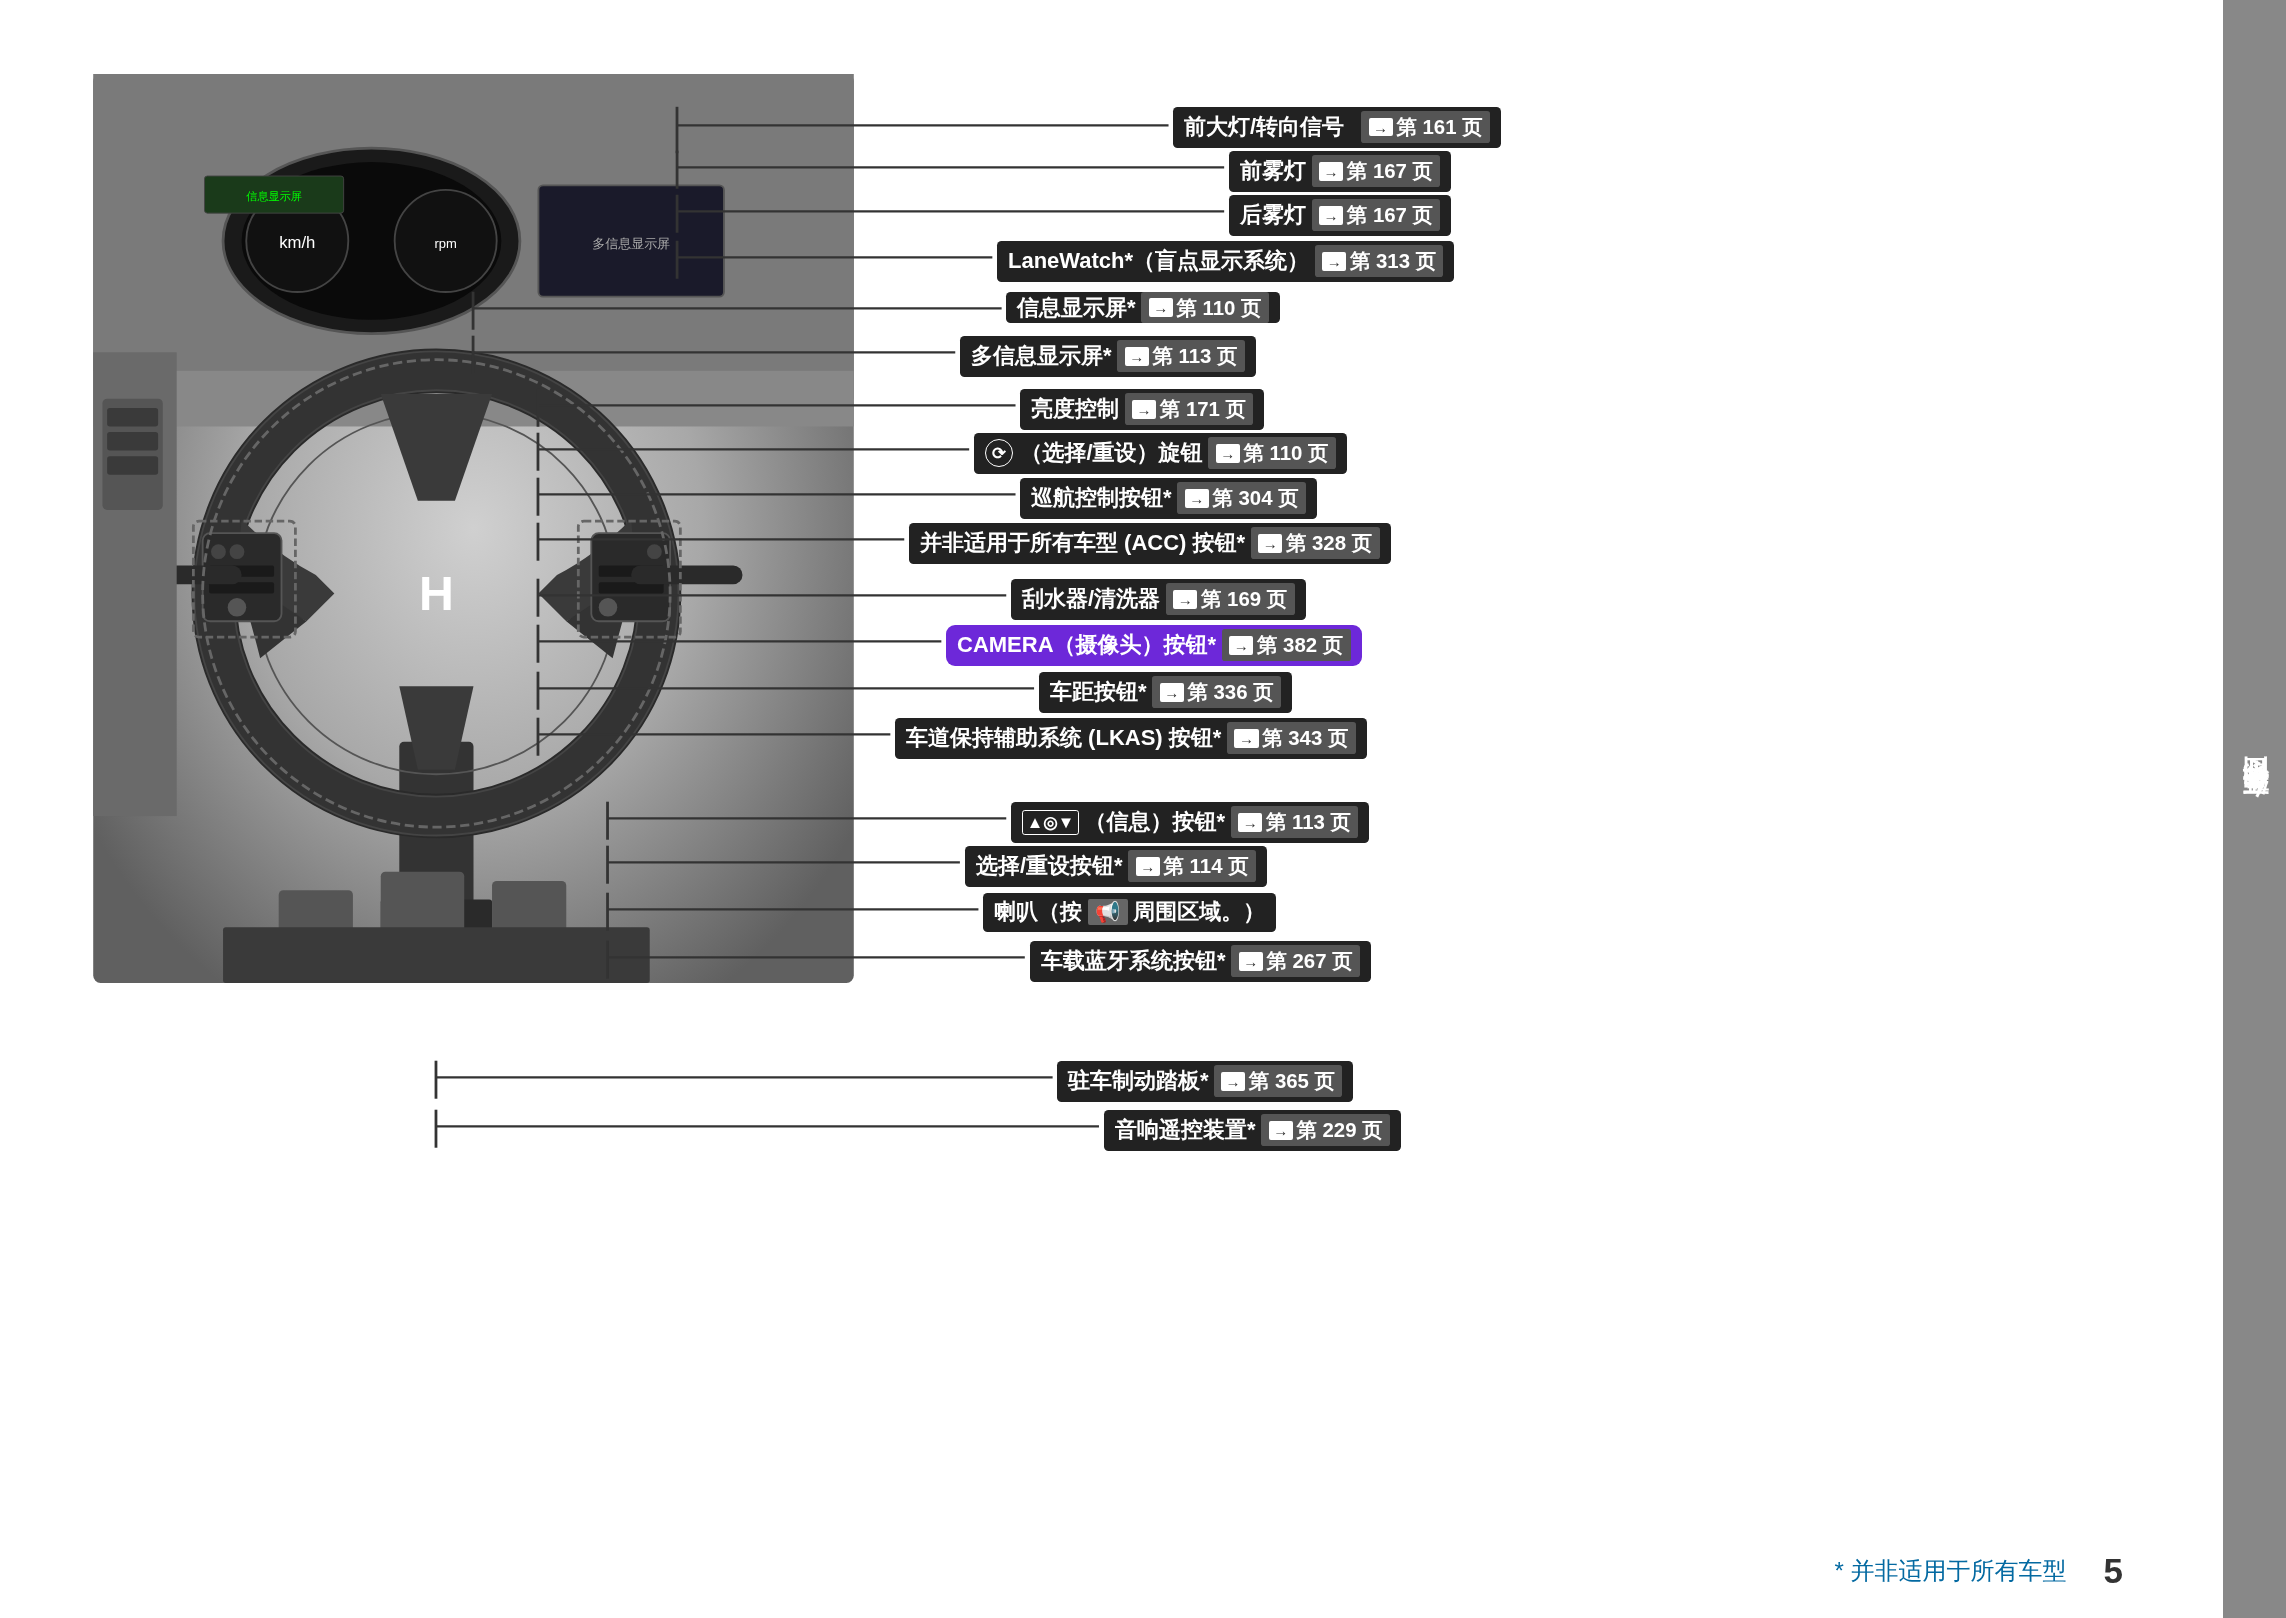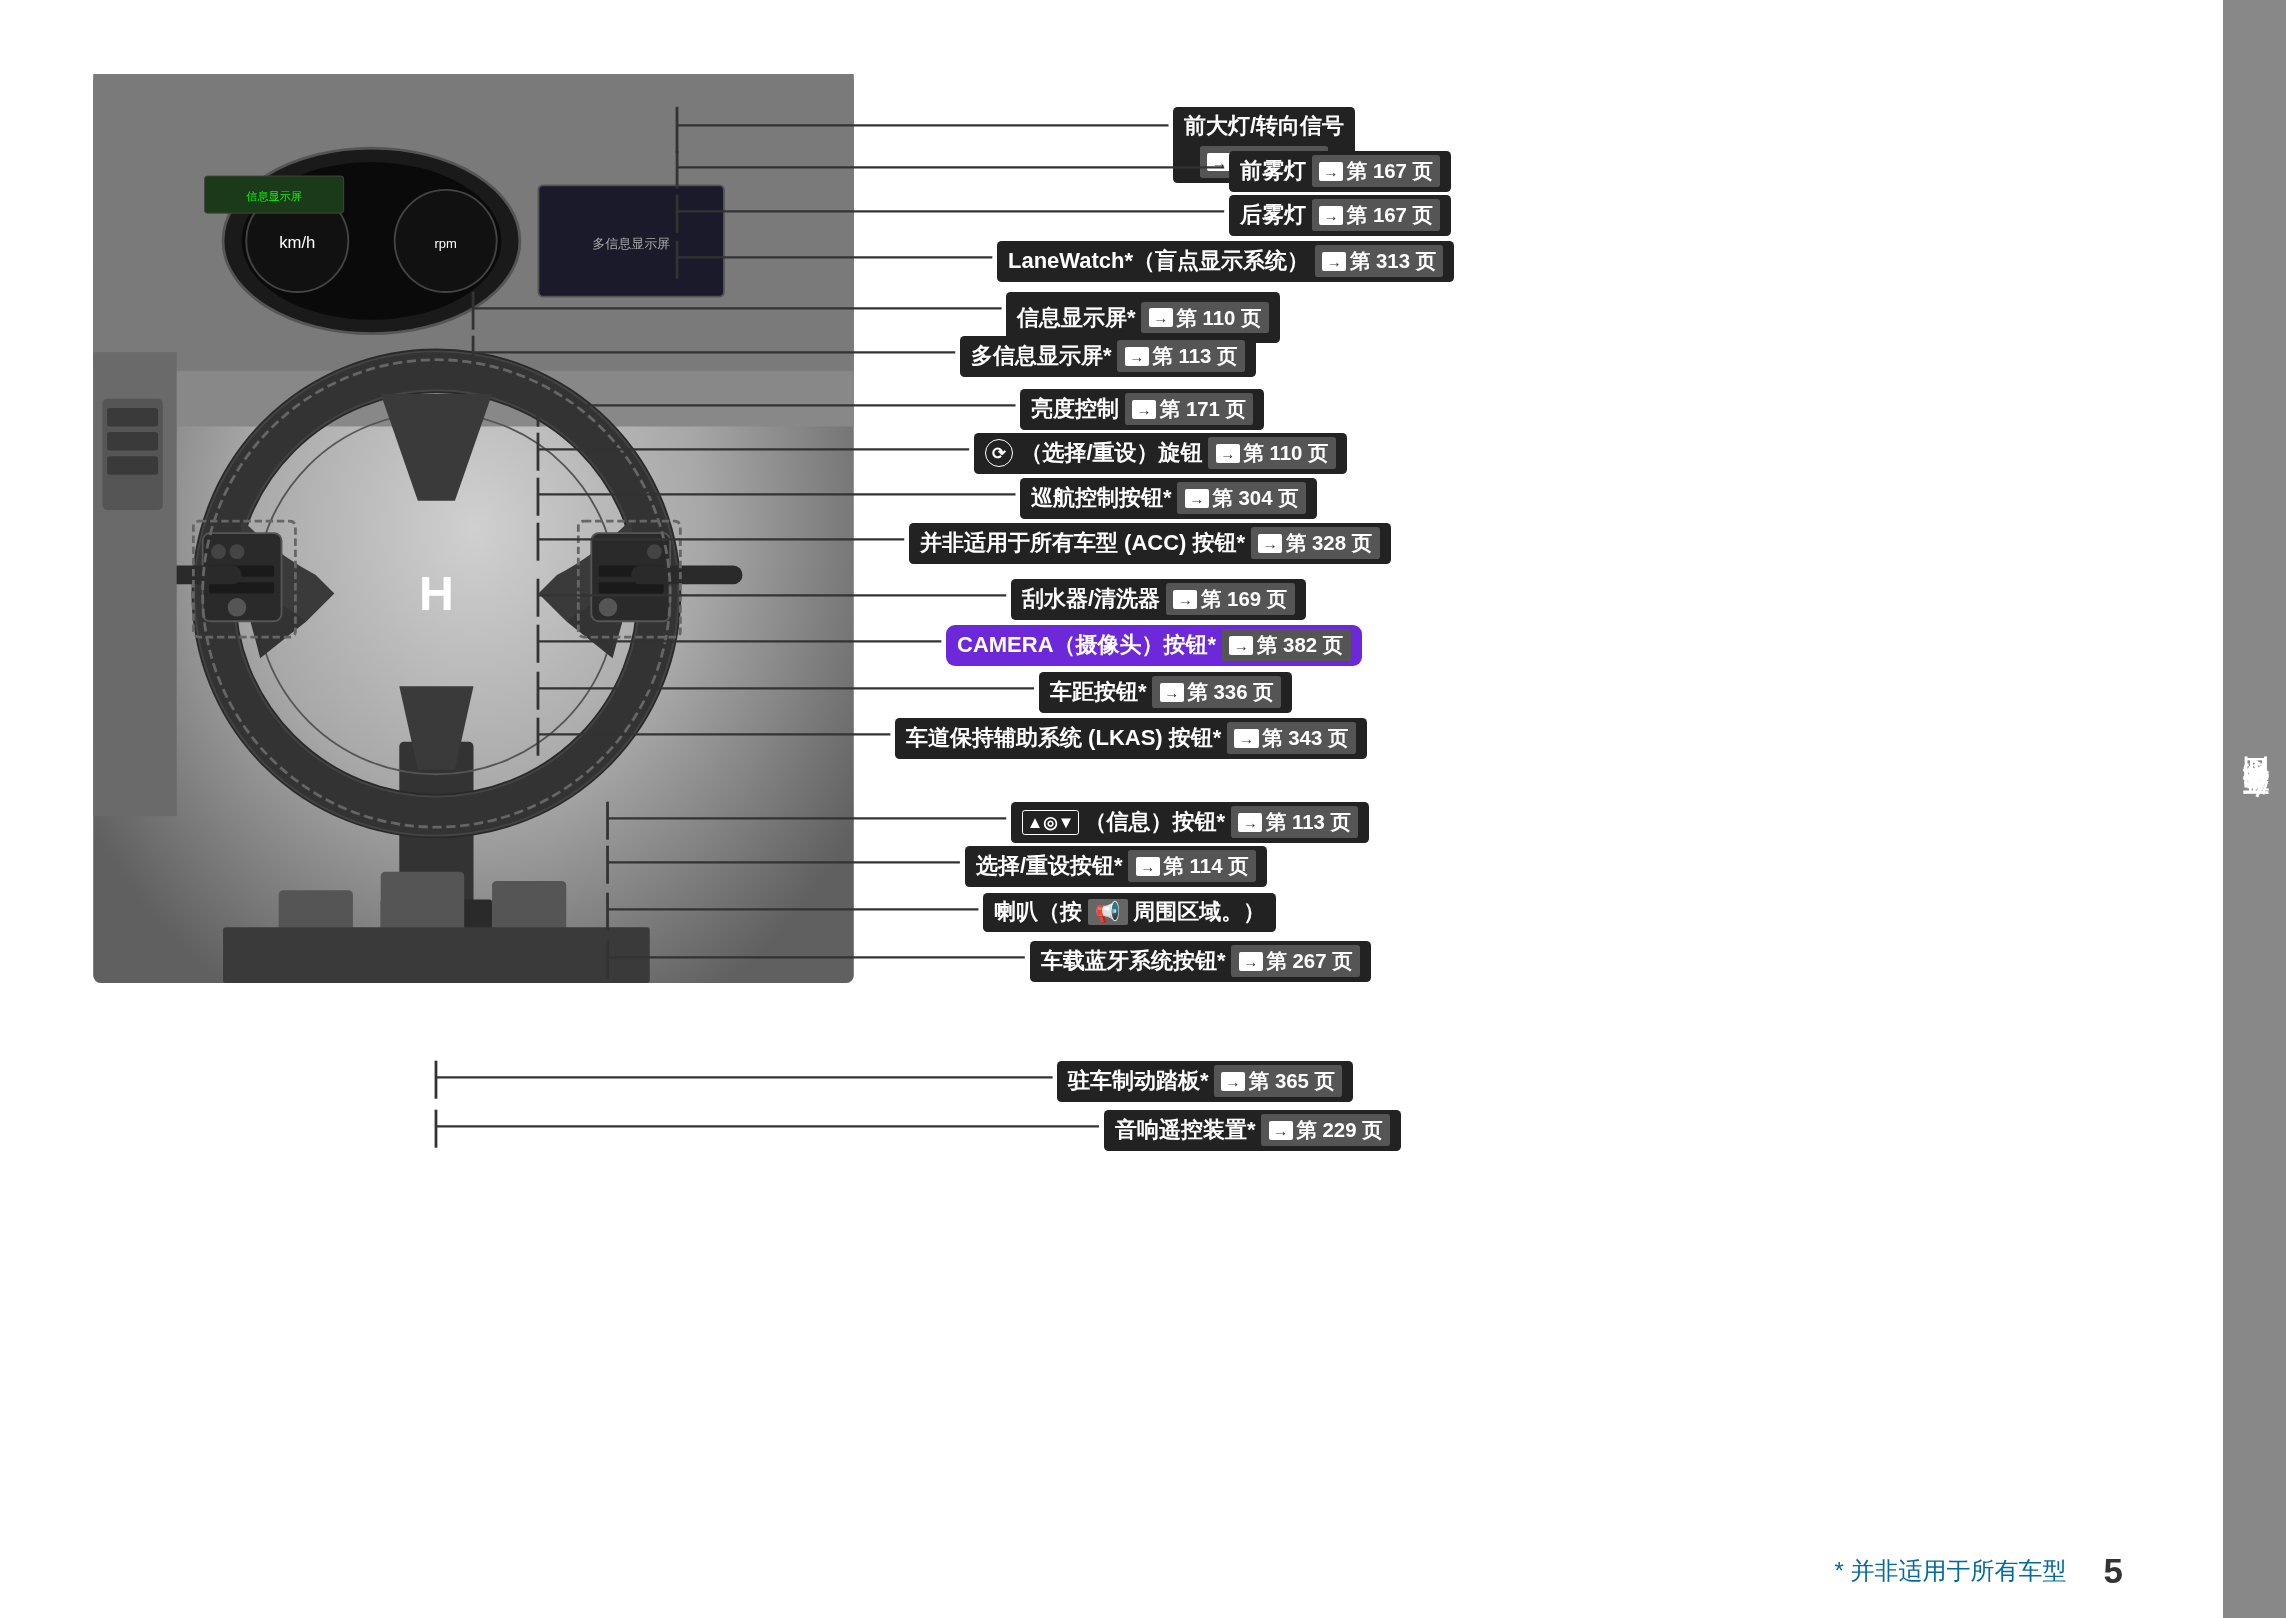--- a/index.html
+++ b/index.html
@@ -173,21 +173,21 @@
       <circle cx="370" cy="560" r="252" fill="none" stroke="#666" stroke-width="3" stroke-dasharray="10,5"></circle>
     </svg>
   </div>
 
   <div style="position:absolute; top:102px; left:0; width:2223px;">
     <svg width="2223" height="56" style="position:absolute; top:0; left:0;" viewBox="0 0 2397 60">
       <line x1="730" y1="25" x2="1260" y2="25" stroke="#333" stroke-width="2.5"></line>
       <line x1="730" y1="5" x2="730" y2="55" stroke="#333" stroke-width="3"></line>
     </svg>
     <div style="position:absolute; left:1173px; top:4.6px; display:flex; align-items:center;">
-      <div style="background:#222; color:#fff; border-radius:4.6px; padding:4.6px 11px; font-size:22px; font-weight:bold; display:flex; align-items:center; gap:5px;flex-direction:column;">
+      <div style="background:#222; color:#fff; border-radius:4.6px; padding:4.6px 11px; font-size:22px; font-weight:bold; display:flex; align-items:center; gap:17px;">
         <span>前大灯/转向信号</span>
         <span style="background:#555; border-radius:2.8px; padding:1.9px 7.4px; display:flex; align-items:center; gap:3.7px; font-size:20.4px;">
           <span style="background:#fff; color:#333; border-radius:1.9px; padding:0.9px 4.6px; font-size:15px; font-weight:bold;">→</span>
           <span>第 161 页</span>
         </span>
       </div>
     </div>
   </div>
 
   <div style="position:absolute; top:147px; left:0; width:2223px;">
@@ -237,21 +237,21 @@
       </div>
     </div>
   </div>
 
   <div style="position:absolute; top:288px; left:0; width:2223px;">
     <svg width="2223" height="51" style="position:absolute; top:0; left:0;" viewBox="0 0 2397 55">
       <line x1="510" y1="22" x2="1080" y2="22" stroke="#333" stroke-width="2.5"></line>
       <line x1="510" y1="4" x2="510" y2="45" stroke="#333" stroke-width="3"></line>
     </svg>
     <div style="position:absolute; left:1006px; top:3.7px; display:flex; align-items:center;">
-      <div style="background:#222; color:#fff; border-radius:4.6px; padding:10px 11px; font-size:22px; font-weight:bold; display:flex; align-items:center; gap:5.6px;text-align:right;">
+      <div style="background:#222; color:#fff; border-radius:4.6px; padding:0 11px; font-size:22px; font-weight:bold; display:flex; align-items:center; gap:5.6px;text-align:right;">
         <span>信息显示屏*</span>
         <span style="background:#555; border-radius:2.8px; padding:1.9px 7.4px; display:flex; align-items:center; gap:3.7px; font-size:20.4px;">
           <span style="background:#fff; color:#333; border-radius:1.9px; padding:0.9px 4.6px; font-size:15px; font-weight:bold;">→</span>
           <span>第 110 页</span>
         </span>
       </div>
     </div>
   </div>
 
   <div style="position:absolute; top:332px; left:0; width:2223px;">

